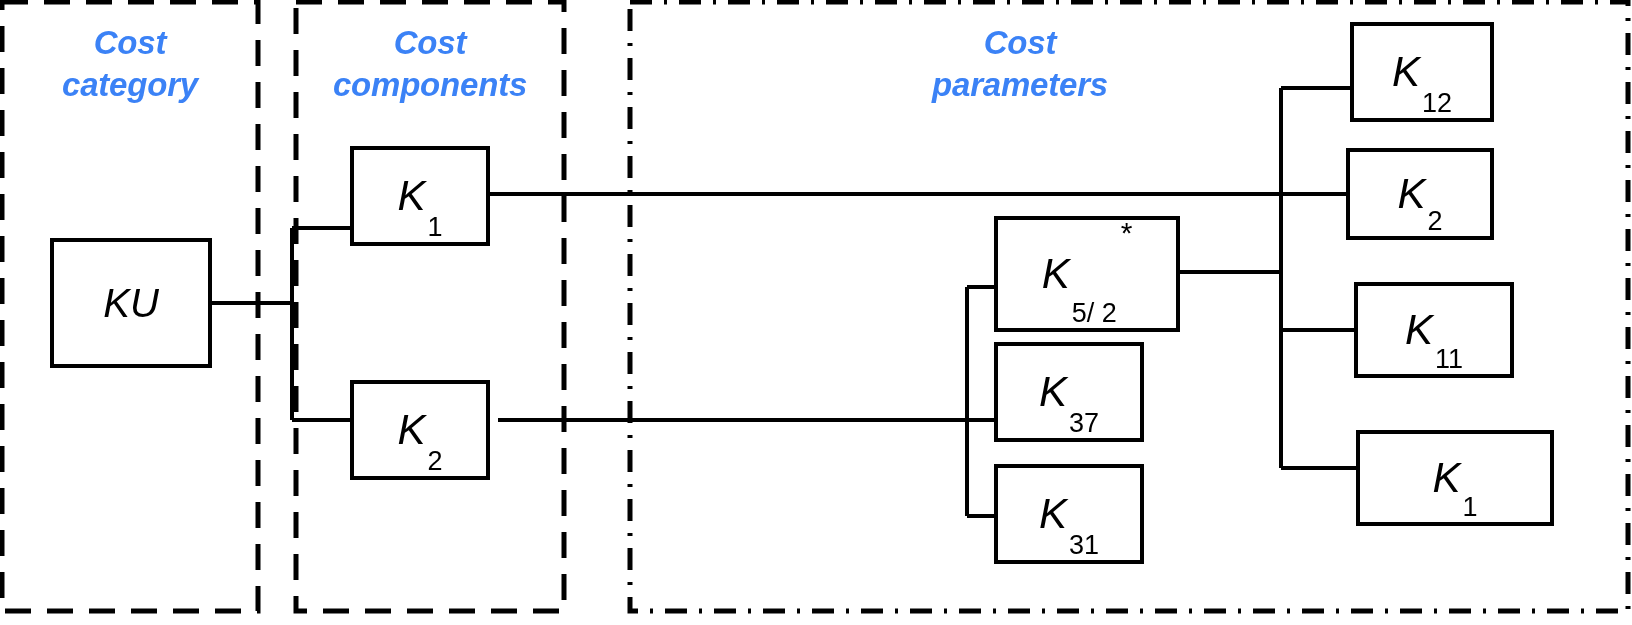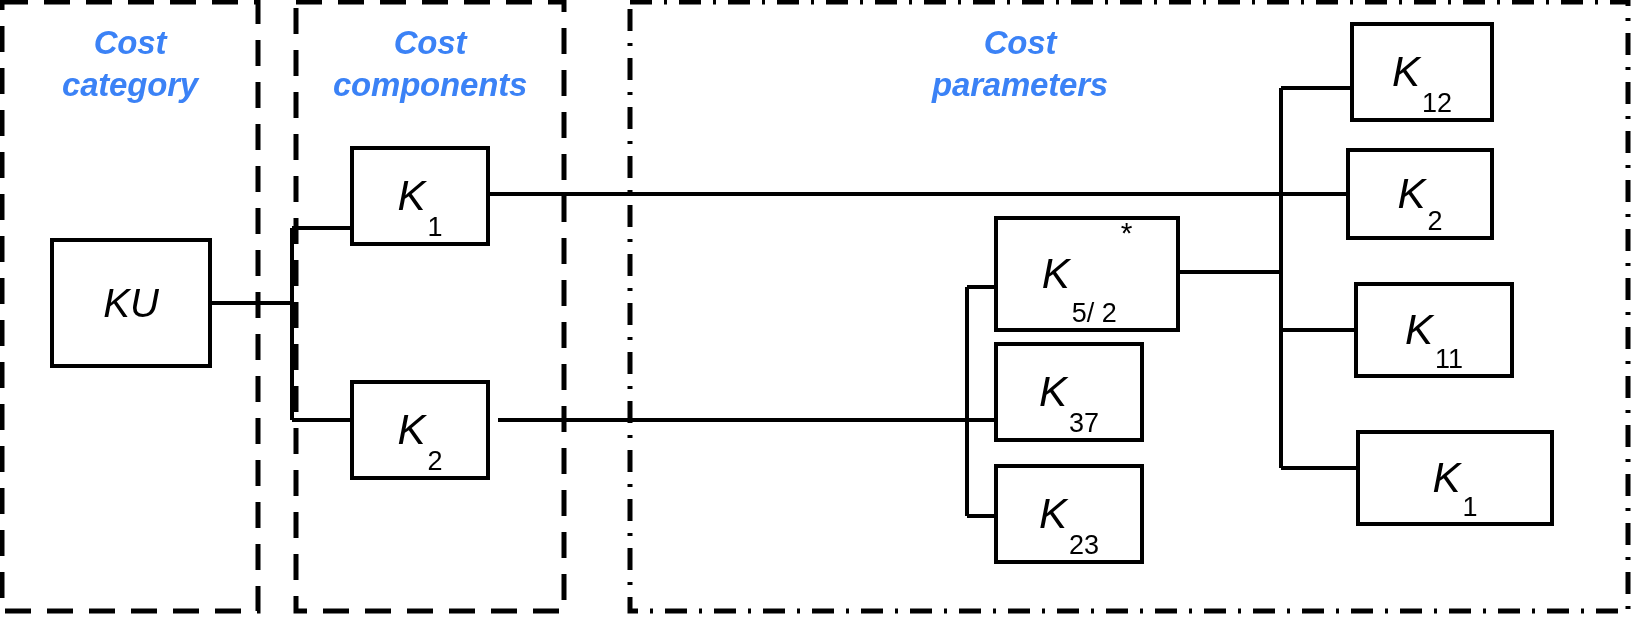--- a/index.html
+++ b/index.html
@@ -169,17 +169,17 @@
         <span class="base">K</span>
         <span class="sub">5/ 2</span>
         <span class="sup">*</span>
       </div>
       <div class="node-label" style="left: 996px; top: 344px; width: 146px; height: 96px;">
         <span class="base">K</span>
         <span class="sub">37</span>
       </div>
       <div class="node-label" style="left: 996px; top: 466px; width: 146px; height: 96px;">
         <span class="base">K</span>
-        <span class="sub">23</span>
+        <span class="sub">31</span>
       </div>
     </div>
 
 </div>
 
 </body></html>

